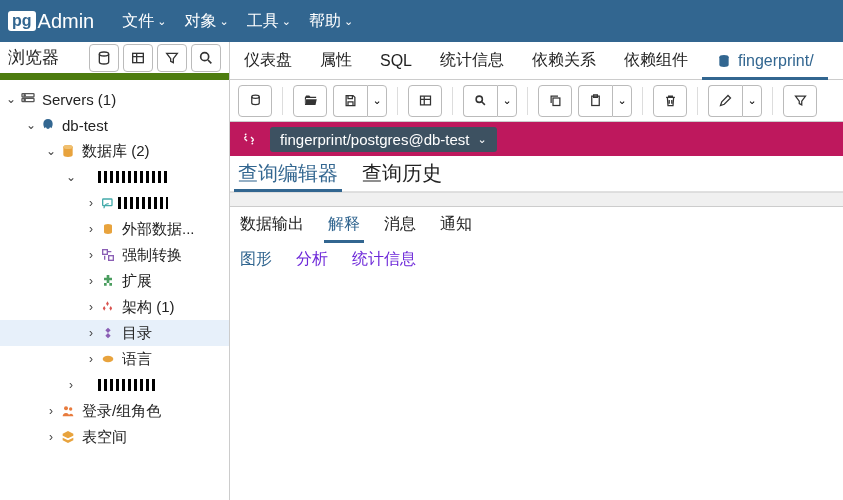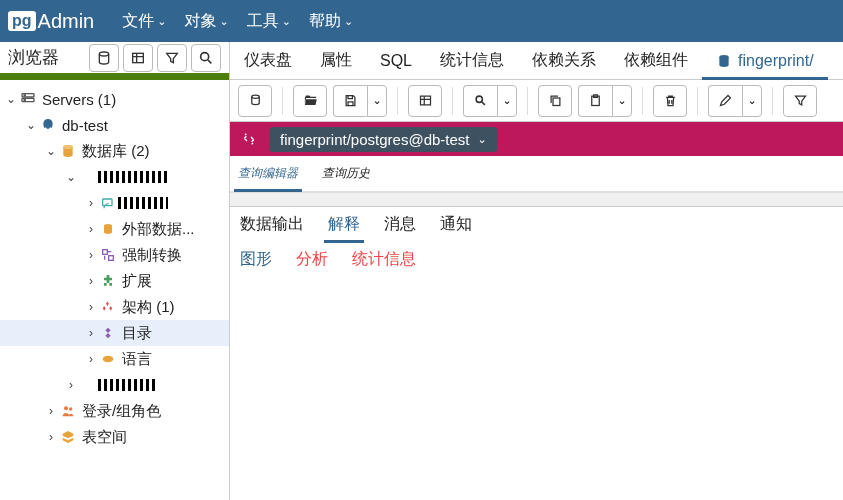--- a/index.html
+++ b/index.html
@@ -44,36 +44,36 @@
 .split { display: flex; }
 .split .tb-btn:first-child { border-radius: 4px 0 0 4px; border-right: 0; }
 .split .tb-btn:last-child { border-radius: 0 4px 4px 0; min-width: 20px; padding: 0 3px; }
 
 .pathbar { height: 34px; background: #be185d; color: #fff; display: flex; align-items: center; padding: 0 8px; gap: 10px; }
 .pathbar .unlink { width: 22px; height: 22px; display: flex; align-items: center; justify-content: center; cursor: pointer; }
 .pathbar .unlink svg { width: 16px; height: 16px; stroke: #fff; }
 .path-text { background: #3d5161; padding: 4px 10px; border-radius: 3px; font-size: 15px; display: flex; align-items: center; gap: 8px; }
 
 .subtabs { height: 36px; display: flex; align-items: stretch; padding: 0 8px; gap: 24px; border-bottom: 1px solid #e0e0e0; }
-.subtab { display: flex; align-items: center; font-size: 12px; color: #222; cursor: pointer; position: relative; font-style: italic; }
+.subtab { display: flex; align-items: center; font-size: 20px; color: #222; cursor: pointer; position: relative; }
 .subtab.active { color: #326690; }
 .subtab.active::after { content: ""; position: absolute; bottom: -1px; left: -4px; right: -4px; height: 3px; background: #326690; }
 
 .editor { flex: 1; display: flex; overflow: hidden; }
 .gutter { width: 40px; background: #f7f7f7; border-right: 1px solid #e0e0e0; text-align: right; padding: 4px 6px 0 0; font-family: monospace; font-size: 14px; color: #888; line-height: 22px; }
 .code { flex: 1; overflow: auto; }
 .hscroll { height: 14px; background: #f0f0f0; border-top: 1px solid #ddd; }
 
 .bottom-tabs { height: 36px; display: flex; align-items: stretch; padding: 0 10px; gap: 24px; border-top: 1px solid #ccc; }
 .btab { display: flex; align-items: center; font-size: 16px; color: #222; cursor: pointer; position: relative; }
 .btab.active { color: #326690; }
 .btab.active::after { content: ""; position: absolute; bottom: -1px; left: -4px; right: -4px; height: 3px; background: #326690; }
 
 .explain-sub { height: 34px; display: flex; align-items: center; padding: 0 10px; gap: 24px; }
-.esub { font-size: 16px; color: #ef4444; cursor: pointer; }
+.esub { font-size: 16px; color: #6d28d9; cursor: pointer; }
 .esub.active { color: #326690; }
 </style>
 </head>
 <body>
 
 <div class="topbar">
   <div class="logo">
     <span class="logo-box">pg</span>
     <span>Admin</span>
   </div>

